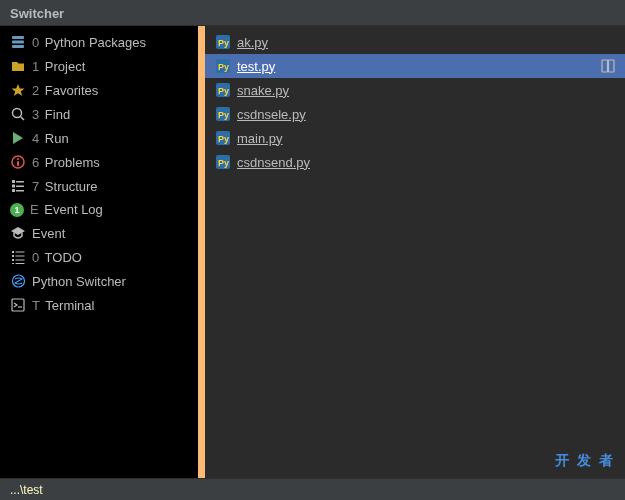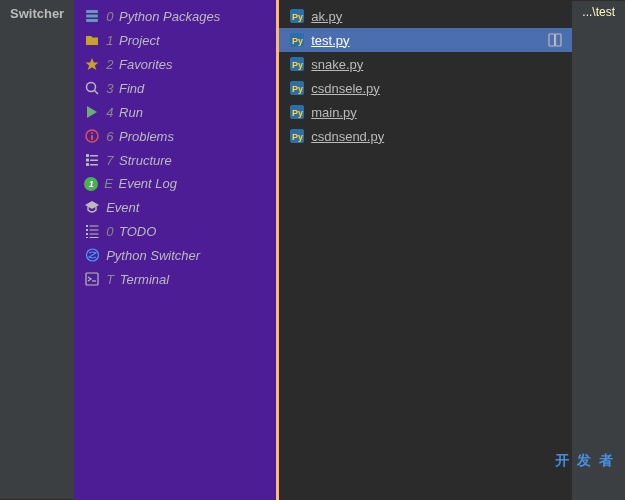--- a/index.html
+++ b/index.html
@@ -8,46 +8,45 @@
       height: 500px;
       background: #3c3f41;
       font-family: 'Segoe UI', Arial, sans-serif;
       font-size: 13px;
       color: #bbbbbb;
       overflow: hidden;
     }
 
     .container {
       display: flex;
-      flex-direction: row;
+      flex-direction: column;
       height: 100%;
     }
 
     .title-bar {
       background: #3c3f41;
       padding: 6px 10px 4px 10px;
       font-size: 13px;
       font-weight: bold;
       color: #bbbbbb;
       border-bottom: 1px solid #2d2d2d;
     }
 
     .main-content {
       display: flex;
       flex: 1;
       overflow: hidden;
     }
 
     .sidebar {
       width: 205px;
-      background: #4c1d95;
-      border-right: 3px solid #fdba74;
+      background: #000000;
+      border-right: 7px solid #fdba74;
       padding: 4px 0;
       flex-shrink: 0;
-      font-style: italic;
     }
 
     .sidebar-item {
       display: flex;
       align-items: center;
       padding: 4px 8px 4px 10px;
       cursor: pointer;
       white-space: nowrap;
       gap: 6px;
       color: #bbbbbb;

